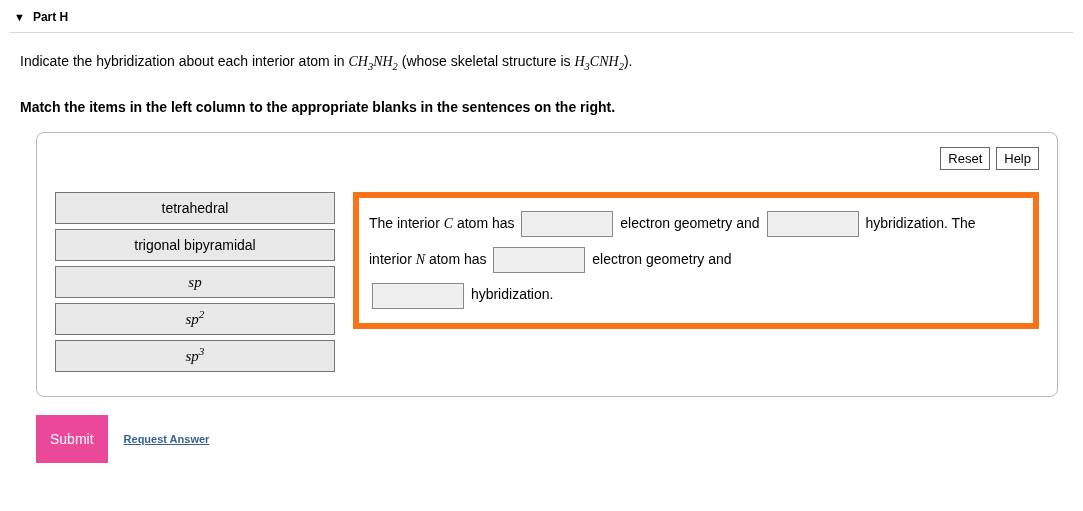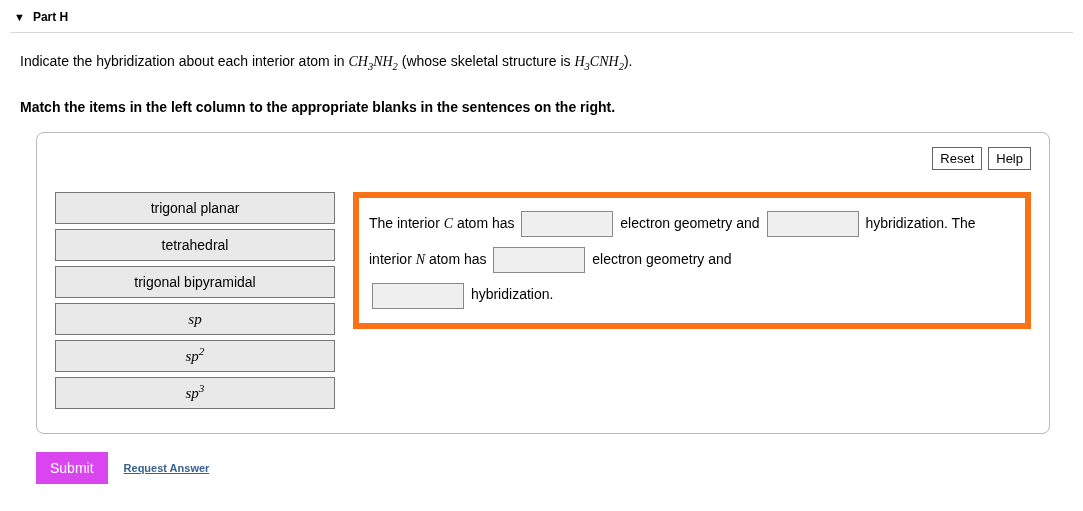--- a/index.html
+++ b/index.html
@@ -34,21 +34,21 @@
   .instructions .line2 {
     font-weight: bold;
     margin-top: 25px;
   }
   .serif { font-family: "Times New Roman", Times, serif; font-style: italic; }
   sub { font-size: 75%; vertical-align: sub; line-height: 0; }
   sup { font-size: 75%; vertical-align: super; line-height: 0; }
   .work-box {
     border: 1px solid #b8b8b8;
     border-radius: 8px;
-    margin: 10px 23px 0 26px;
+    margin: 10px 15px 0 26px;
     padding: 14px 18px 24px 18px;
   }
   .top-buttons {
     display: flex;
     justify-content: flex-end;
     gap: 6px;
     margin-bottom: 22px;
   }
   .btn-sm {
     border: 1px solid #666;
@@ -98,24 +98,24 @@
     vertical-align: middle;
     margin: 0 3px;
   }
   .bottom-row {
     display: flex;
     align-items: center;
     gap: 16px;
     margin: 18px 0 0 26px;
   }
   .submit-btn {
-    background: #d946ef;
+    background: #ec4899;
     color: #fff;
     border: none;
-    padding: 8px 14px;
+    padding: 16px 14px;
     font-size: 14px;
     cursor: pointer;
   }
   .req-link {
     color: #37628f;
     text-decoration: underline;
     font-size: 11px;
     font-weight: bold;
     cursor: pointer;
   }
@@ -136,21 +136,20 @@
 </div>
 
 <div class="work-box">
   <div class="top-buttons">
     <button class="btn-sm">Reset</button>
     <button class="btn-sm">Help</button>
   </div>
 
   <div class="columns">
     <div class="left-col">
-      <div class="drag-item">trigonal planar</div>
       <div class="drag-item">tetrahedral</div>
       <div class="drag-item">trigonal bipyramidal</div>
       <div class="drag-item">
           <span class="serif">sp</span>
         </div>
       <div class="drag-item">
           <span class="serif">sp<sup>2</sup></span>
         </div>
       <div class="drag-item">
           <span class="serif">sp<sup>3</sup></span>

